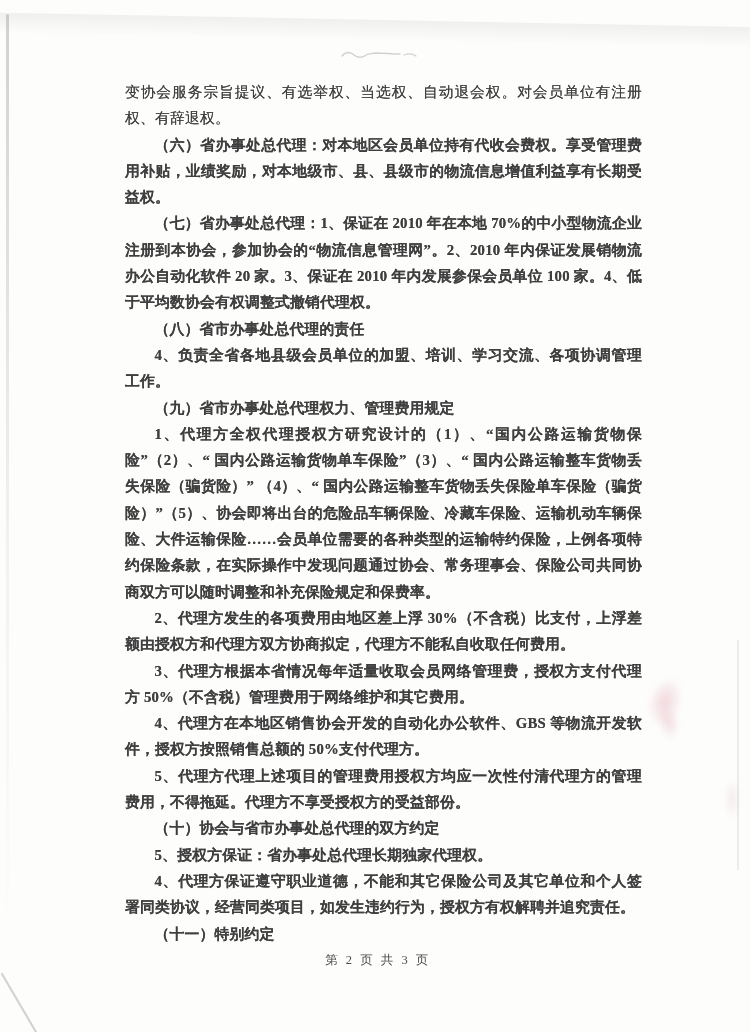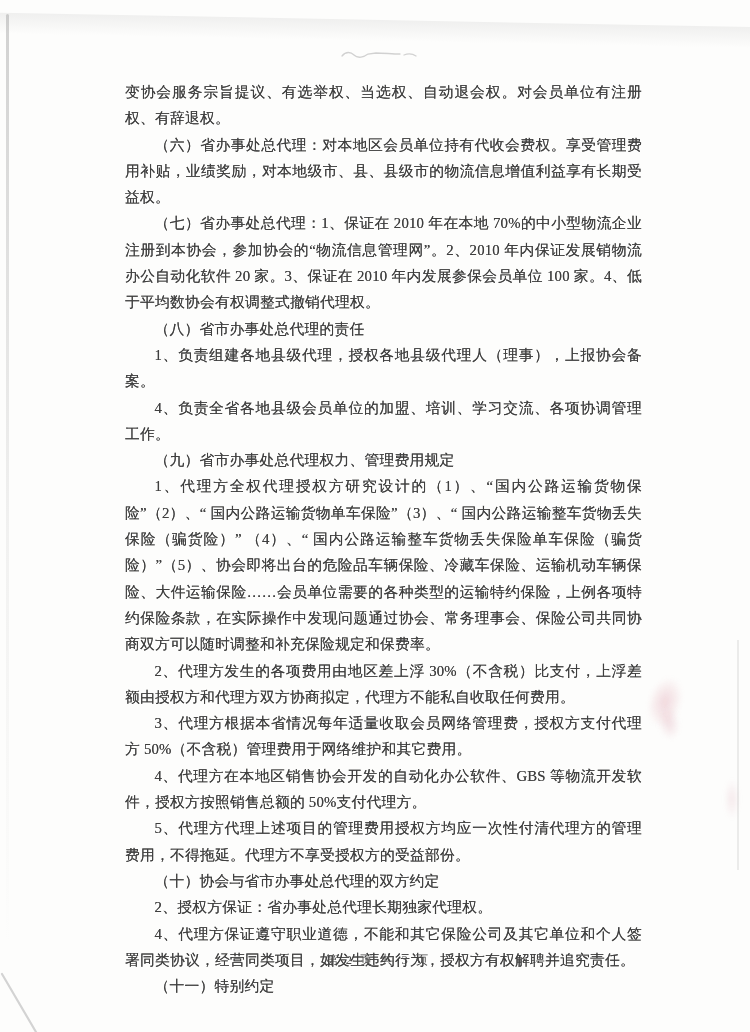--- a/index.html
+++ b/index.html
@@ -26,21 +26,21 @@
     width: 517px;
     color: var(--text, #3f3f3f);
     font-size: 14.8px;
     line-height: 26.3px;
     text-align: justify;
     text-shadow: 0 0 0.5px rgba(63,63,63,0.85);
     letter-spacing: 0.2px;
   }
   .para { margin: 0; text-indent: 2em; }
   .para.indent-none { text-indent: 0; }
-  .para.indent-full { text-indent: 2em; }
+  .para.indent-full { text-indent: 2em; font-weight: bold; }
   
   .footer {
     position: absolute;
     left: 0;
     top: 952px;
     width: 756px;
     text-align: center;
     font-size: 12.5px;
     letter-spacing: 2.5px;
     color: #4a4a4a;
@@ -120,40 +120,39 @@
   <div class="body-text">
 
       <p class="para indent-none">变协会服务宗旨提议、有选举权、当选权、自动退会权。对会员单位有注册权、有辞退权。</p>
 
       <p class="para indent-full">（六）省办事处总代理：对本地区会员单位持有代收会费权。享受管理费用补贴，业绩奖励，对本地级市、县、县级市的物流信息增值利益享有长期受益权。</p>
 
       <p class="para indent-full">（七）省办事处总代理：1、保证在 2010 年在本地 70%的中小型物流企业注册到本协会，参加协会的“物流信息管理网”。2、2010 年内保证发展销物流办公自动化软件 20 家。3、保证在 2010 年内发展参保会员单位 100 家。4、低于平均数协会有权调整式撤销代理权。</p>
 
       <p class="para indent-full">（八）省市办事处总代理的责任</p>
 
-      <p class="para indent-full">1、负责组建各地县级代理，授权各地县级代理人（理事），上报协会备案。</p>
 
       <p class="para indent-full">4、负责全省各地县级会员单位的加盟、培训、学习交流、各项协调管理工作。</p>
 
 
       <p class="para indent-full">（九）省市办事处总代理权力、管理费用规定</p>
 
       <p class="para indent-full">1、代理方全权代理授权方研究设计的（1）、“国内公路运输货物保险”（2）、“ 国内公路运输货物单车保险”（3）、“ 国内公路运输整车货物丢失保险（骗货险）” （4）、“ 国内公路运输整车货物丢失保险单车保险（骗货险）”（5）、协会即将出台的危险品车辆保险、冷藏车保险、运输机动车辆保险、大件运输保险……会员单位需要的各种类型的运输特约保险，上例各项特约保险条款，在实际操作中发现问题通过协会、常务理事会、保险公司共同协商双方可以随时调整和补充保险规定和保费率。</p>
 
       <p class="para indent-full">2、代理方发生的各项费用由地区差上浮 30%（不含税）比支付，上浮差额由授权方和代理方双方协商拟定，代理方不能私自收取任何费用。</p>
 
       <p class="para indent-full">3、代理方根据本省情况每年适量收取会员网络管理费，授权方支付代理方 50%（不含税）管理费用于网络维护和其它费用。</p>
 
       <p class="para indent-full">4、代理方在本地区销售协会开发的自动化办公软件、GBS 等物流开发软件，授权方按照销售总额的 50%支付代理方。</p>
 
       <p class="para indent-full">5、代理方代理上述项目的管理费用授权方均应一次性付清代理方的管理费用，不得拖延。代理方不享受授权方的受益部份。</p>
 
       <p class="para indent-full">（十）协会与省市办事处总代理的双方约定</p>
 
-      <p class="para indent-full">2、授权方保证：省办事处总代理长期独家代理权。</p>
+      <p class="para indent-full">5、授权方保证：省办事处总代理长期独家代理权。</p>
 
       <p class="para indent-full">4、代理方保证遵守职业道德，不能和其它保险公司及其它单位和个人签署同类协议，经营同类项目，如发生违约行为，授权方有权解聘并追究责任。</p>
 
       <p class="para indent-full">（十一）特别约定</p>
 
     </div>
 
   <div class="footer">第 2 页 共 3 页</div>
 
 </div>

